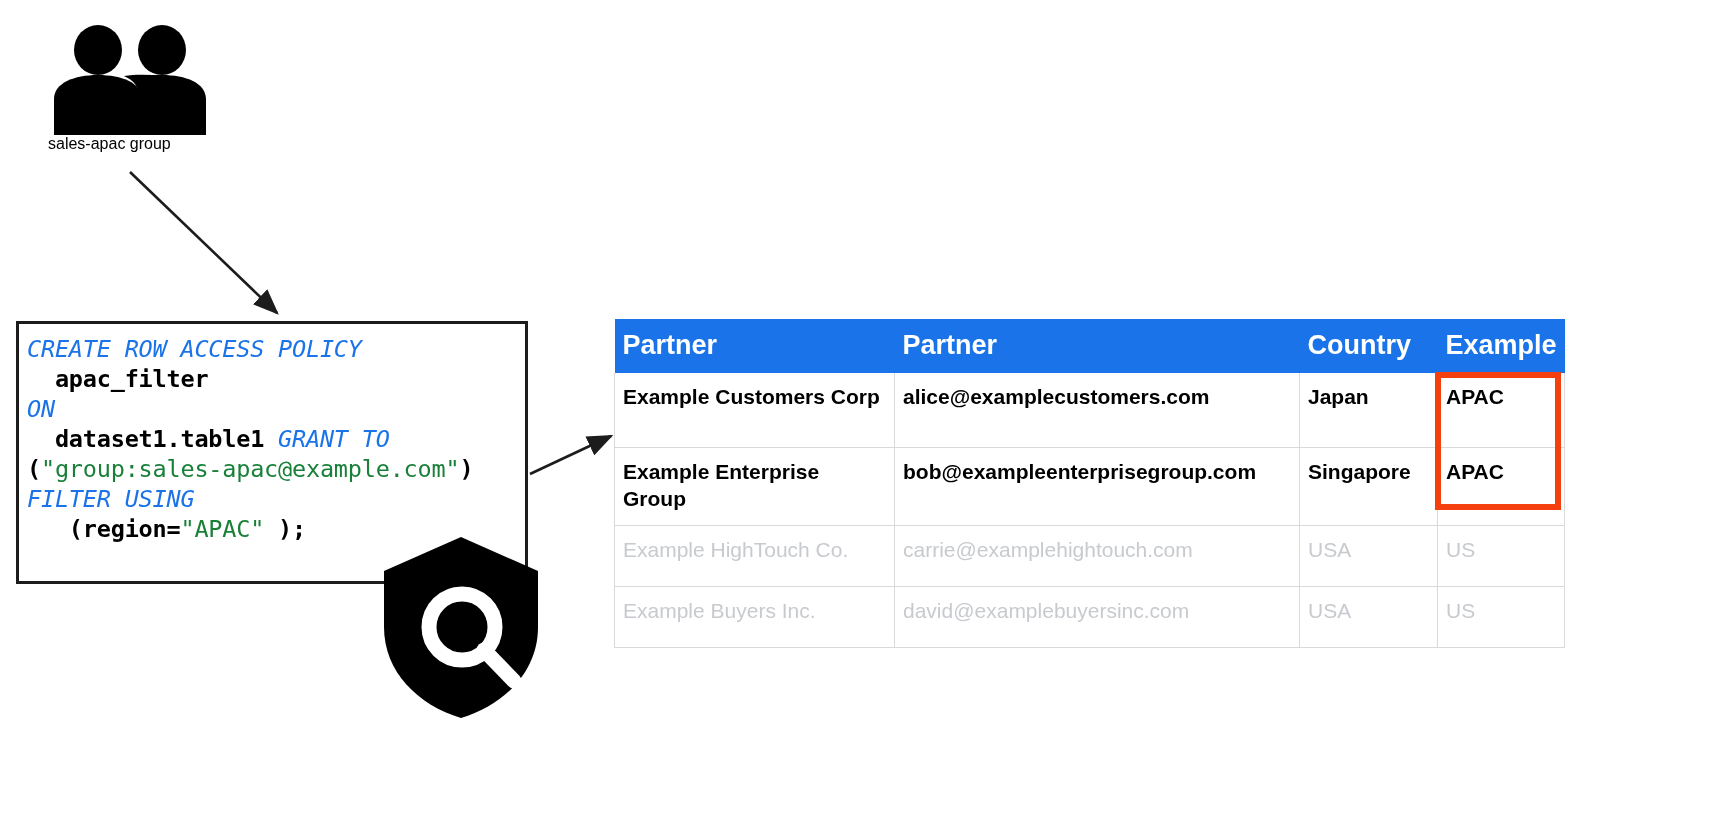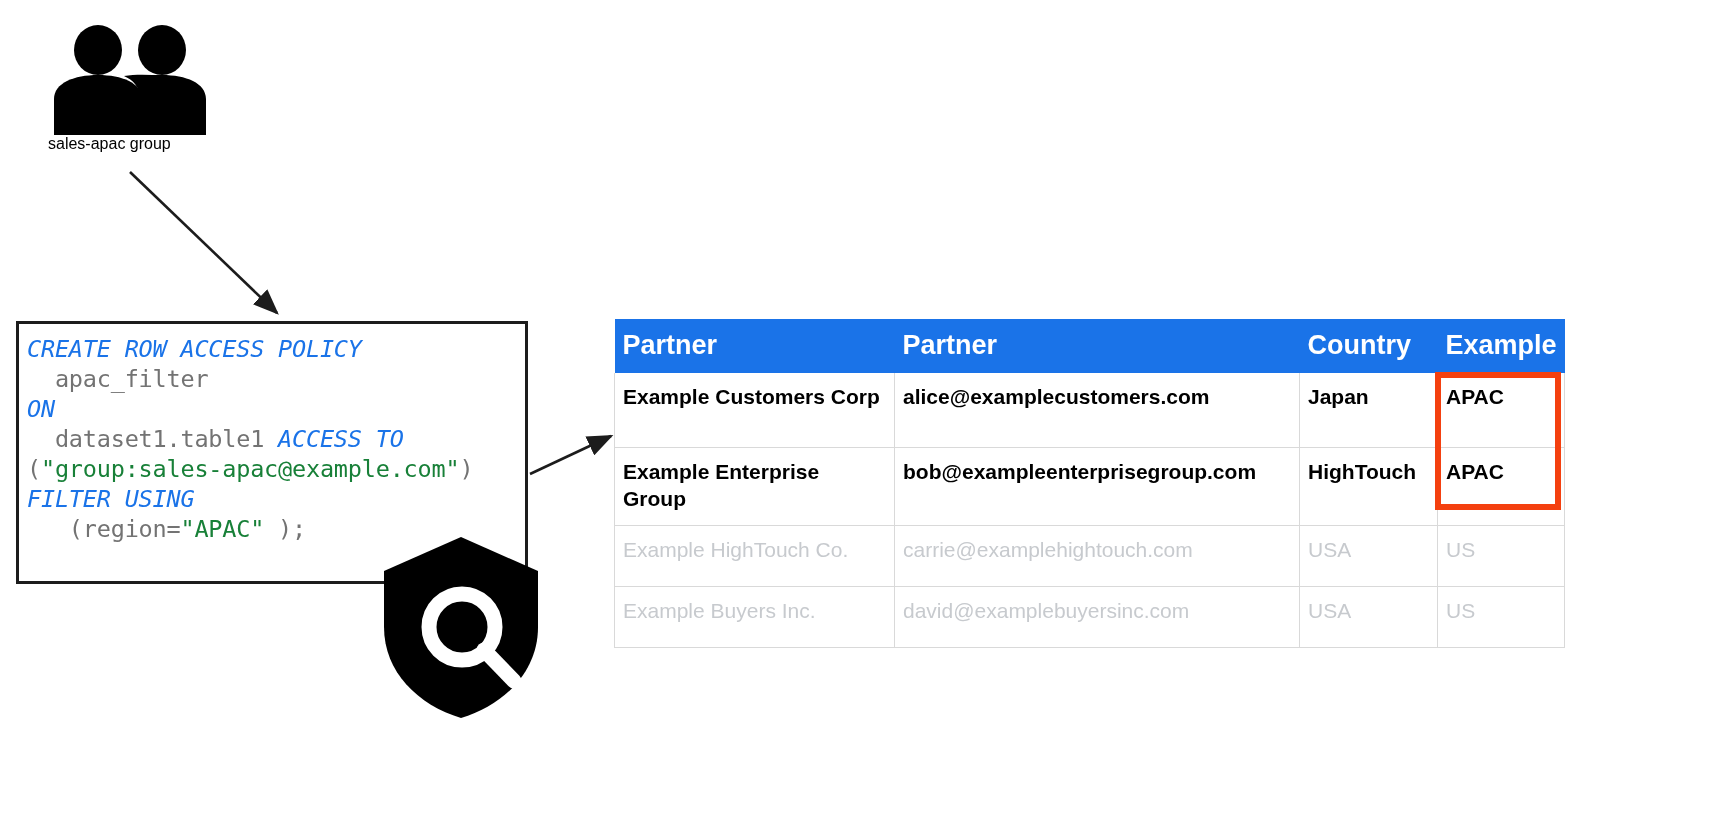--- a/index.html
+++ b/index.html
@@ -123,21 +123,21 @@
     height: 138px;
     border: 6px solid #f4400f;
     box-sizing: border-box;
     background: transparent;
   }
 </style>
 <style>
     #partner-table th { background: #1a73e8; }
     .kw  { color: #1a73e8; font-style: italic; }
     .str { color: #188038; }
-    .pln { color: #737373; }
+    .pln { color: #000000; font-weight: bold; }
     #partner-table tr.row-dim td { color: #c7cace; }
     #partner-table td { border-color: #d9d9d9; }
     #region-highlight { border-color: #f4400f; }
   </style></head>
 <body>
 
 <div id="group-node">
   <svg id="group-icon" width="168" height="110" viewBox="0 0 168 110" xmlns="http://www.w3.org/2000/svg">
     <ellipse cx="50" cy="25" rx="24" ry="25" fill="#000000"></ellipse>
     <ellipse cx="114" cy="25" rx="24" ry="25" fill="#000000"></ellipse>
@@ -156,21 +156,21 @@
 
   <line x1="130" y1="172" x2="277" y2="313" stroke="#1c1c1c" stroke-width="2.6" marker-end="url(#arrowhead)"></line>
 
   <line x1="530" y1="474" x2="611" y2="436" stroke="#1c1c1c" stroke-width="2.6" marker-end="url(#arrowhead)"></line>
 </svg>
 
 <div id="sql-box">
   <pre id="sql-code"><span class="kw">CREATE ROW ACCESS POLICY</span>
 <span class="pln">  apac_filter</span>
 <span class="kw">ON</span>
-<span class="pln">  dataset1.table1 </span><span class="kw">ACCESS TO</span>
+<span class="pln">  dataset1.table1 </span><span class="kw">GRANT TO</span>
 <span class="pln">(</span><span class="str">"group:sales-apac@example.com"</span><span class="pln">)</span>
 <span class="kw">FILTER USING</span>
 <span class="pln">   (region=</span><span class="str">"APAC"</span><span class="pln"> );</span></pre>
 </div>
 
 <div id="shield-node">
   <svg width="162" height="185" viewBox="0 0 162 185" xmlns="http://www.w3.org/2000/svg">
     <path d="M81 2 L158 36 L158 92 C158 137 124 170 81 183 C38 170 4 137 4 92 L4 36 Z" fill="#000000"></path>
     <circle cx="82" cy="92" r="33" fill="none" stroke="#ffffff" stroke-width="15"></circle>
     <line x1="104" y1="115" x2="134" y2="146" stroke="#ffffff" stroke-width="15" stroke-linecap="round"></line>
@@ -195,21 +195,21 @@
   <tbody>
     <tr class="row-active">
       <td>Example Customers Corp</td>
       <td>alice@examplecustomers.com</td>
       <td>Japan</td>
       <td>APAC</td>
     </tr>
     <tr class="row-active">
       <td>Example Enterprise Group</td>
       <td>bob@exampleenterprisegroup.com</td>
-      <td>HighTouch</td>
+      <td>Singapore</td>
       <td>APAC</td>
     </tr>
     <tr class="row-dim">
       <td>Example HighTouch Co.</td>
       <td>carrie@examplehightouch.com</td>
       <td>USA</td>
       <td>US</td>
     </tr>
     <tr class="row-dim">
       <td>Example Buyers Inc.</td>

